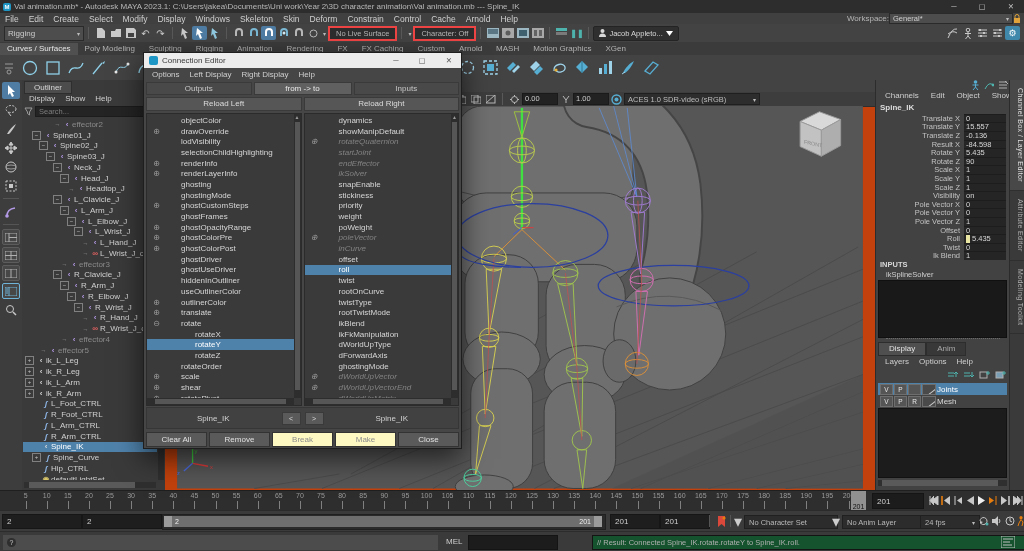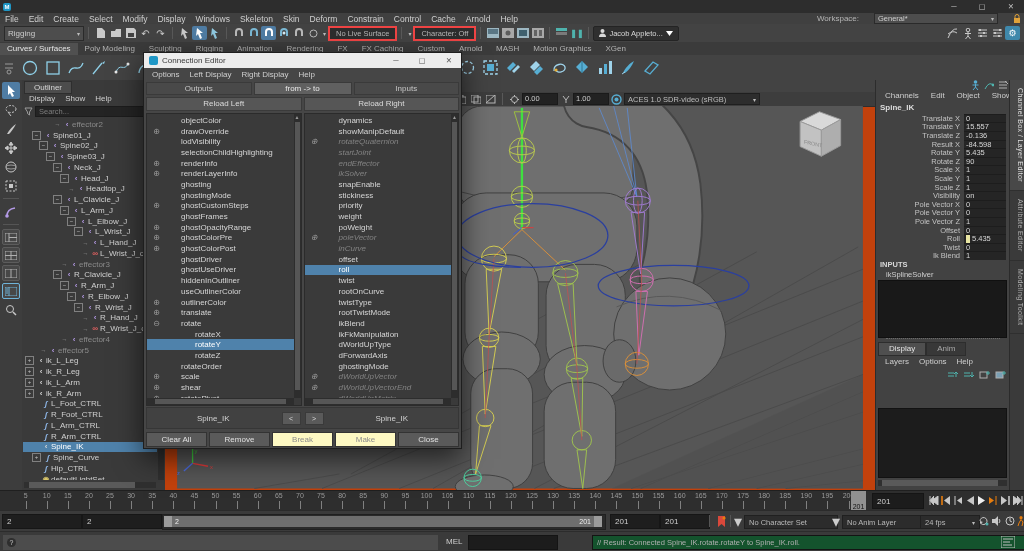--- a/index.html
+++ b/index.html
@@ -9,21 +9,21 @@
   #titlebar{position:absolute;left:0;top:0;width:1024px;height:13px;background:#2d2d2d;
             display:flex;align-items:center;font-size:8px;color:#b8b8b8;white-space:nowrap}
   .mlogo{width:8px;height:8px;background:#1f97c6;border-radius:2px;margin:0 3px 0 3px;flex:none;
          display:flex;align-items:center;justify-content:center;color:#fff;font-size:6px;font-weight:bold}
   .winbtns{margin-left:auto;display:flex;gap:22px;padding-right:10px;font-size:7.5px;color:#c4c4c4}
   
   #menubar{position:absolute;left:0;top:13px;width:1024px;height:11px;background:#404040;
            display:flex;align-items:center;font-size:8.5px}
   #mainmenu{display:flex}
   .menu-item{padding:0 5px;color:#cfcfcf}
-  #workspace{margin-left:auto;display:flex;align-items:center;gap:15px;padding-right:3px;font-size:8px;color:#b5b5b5}
+  #workspace{margin-left:auto;display:flex;align-items:center;gap:0;padding-right:3px;font-size:8px;color:#b5b5b5}
   .dd{background:#4d4d4d;border:1px solid #2a2a2a;height:9px;display:flex;align-items:center;
       padding:0 3px;width:116px;justify-content:space-between;font-size:7.5px;color:#d0d0d0}
   .ddarrow{font-size:6px;color:#bcbcbc}
   
   #toolbar{position:absolute;left:0;top:24px;width:1024px;height:18px;background:#434343;
            display:flex;align-items:center;border-bottom:1px solid #333}
   .tsep{width:1px;height:12px;background:#595959;margin:0 4px;flex:none}
   .tbicon{width:15px;height:14px;display:flex;align-items:center;justify-content:center;flex:none}
   .tbicon.hl{background:#4f7ca3;border-radius:2px}
   .tbox{background:#2d2d2d;border:2px solid #ef4444;height:11px;line-height:11px;padding:0 6px;
@@ -180,20 +180,21 @@
   #ce-btnrow{display:flex;gap:2px;padding:2px}
   .ce-act{flex:1;height:13px;line-height:13px;text-align:center;background:#5a5a5a;font-size:8px;color:#e0e0e0;border:1px solid #333}
   .ce-act.dis{color:#8d8d8d;background:#fef9c3}
   svg{display:block}
 </style>
 </head>
 <body>
 
 <div id="titlebar">
   <span class="mlogo">M</span>
+  <span>Val animation.mb* - Autodesk MAYA 2023.1: C:\Users\jakea\Documents\Uni work\Year 2\3D character animation\Val animation.mb  ---  Spine_IK</span>
   <span class="winbtns">
     <span>─</span>
     <span>▢</span>
     <span>✕</span>
   </span>
 </div>
 
 <div id="menubar">
   <div id="mainmenu">
       <span class="menu-item">File</span>
@@ -1098,20 +1099,36 @@
       </svg>
     <svg width="11" height="10">
         <rect x="1" y="2" width="7" height="6" stroke="#b0b0b0" fill="none"></rect>
         <path d="M9,1 v4 M7,3 h4" stroke="#4fb3ad"></path>
       </svg>
     <svg width="11" height="10">
         <rect x="1" y="2" width="7" height="6" fill="#7a9fb4" stroke="#b0b0b0"></rect>
         <path d="M9,1 v4 M7,3 h4" stroke="#4fb3ad"></path>
       </svg>
   </div>
+  <div id="layers">
+      <div class="layer-row sel">
+        <span class="ltog">V</span>
+        <span class="ltog">P</span>
+        <span class="ltog"></span>
+        <span class="lswatch"></span>
+        <span class="lname">Joints</span>
+      </div>
+      <div class="layer-row">
+        <span class="ltog">V</span>
+        <span class="ltog">P</span>
+        <span class="ltog">R</span>
+        <span class="lswatch"></span>
+        <span class="lname">Mesh</span>
+      </div>
+    </div>
   <div id="lyrblack"></div>
   <div id="lyrscroll">
       <span class="thumb"></span>
     </div>
 </div>
 
 <div id="sidetabs">
     <div class="vtab active">Channel Box / Layer Editor</div>
     <div class="vtab">Attribute Editor</div>
     <div class="vtab">Modeling Toolkit</div>

